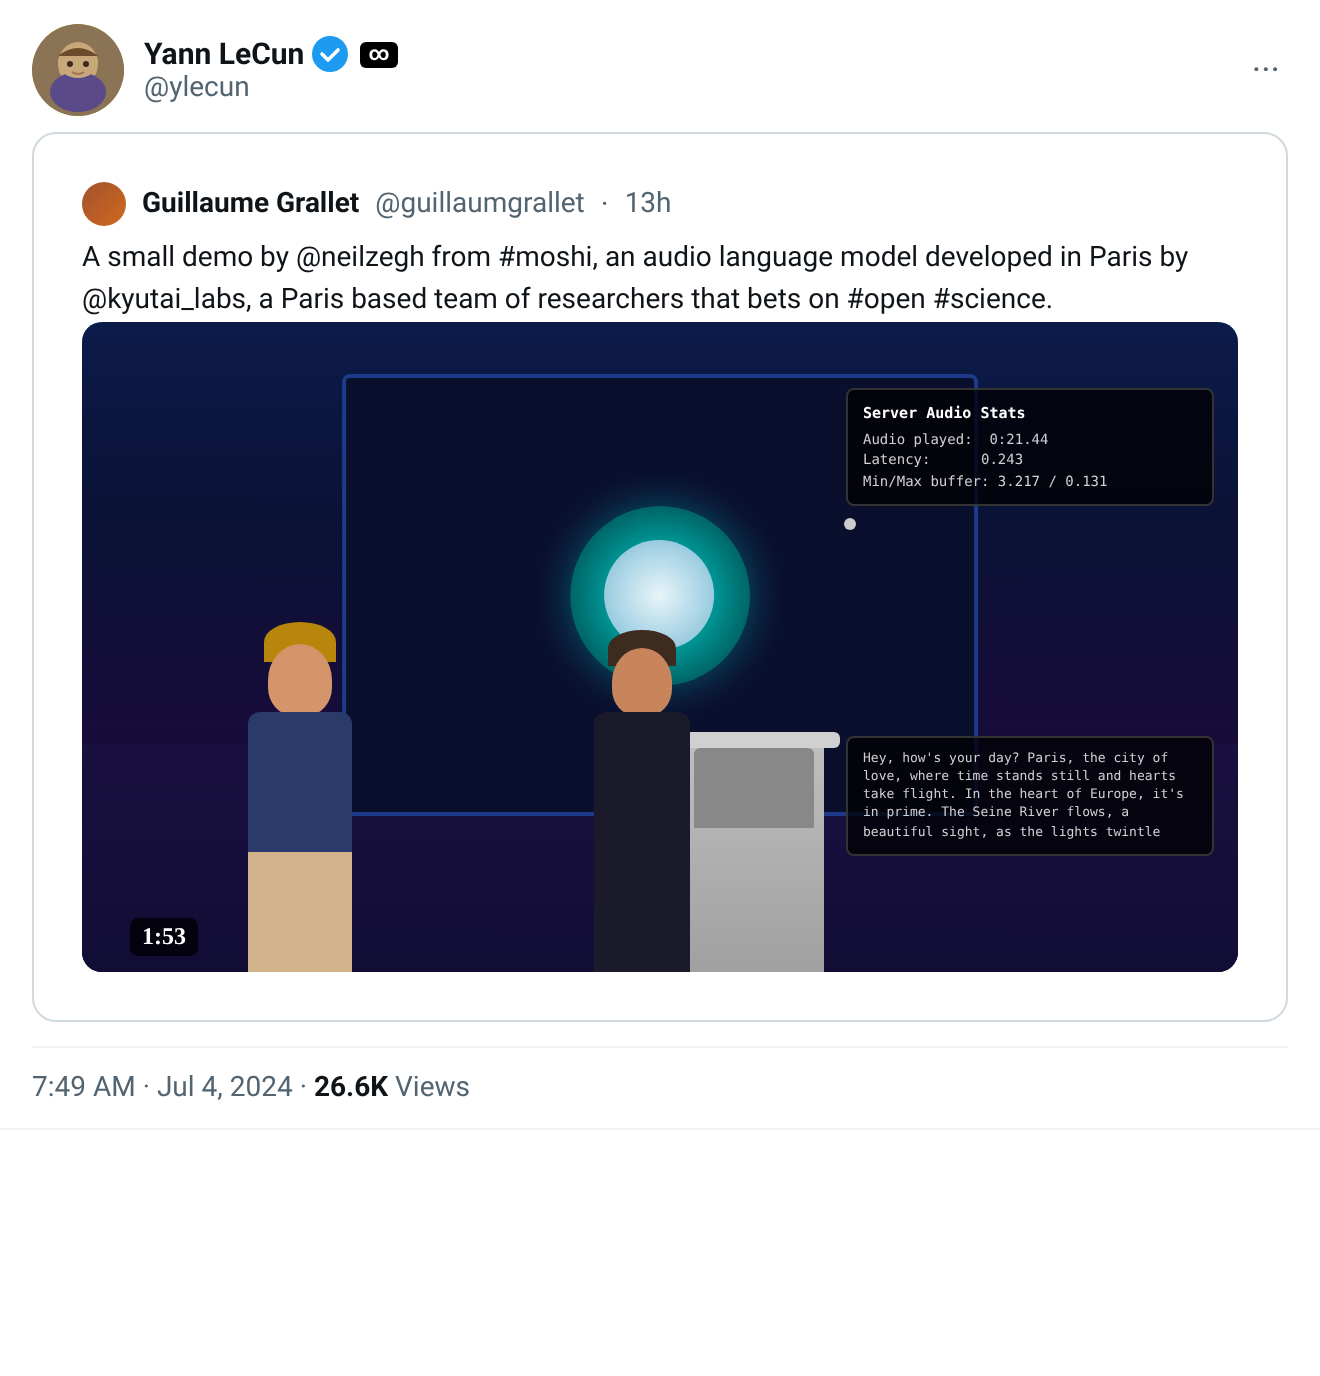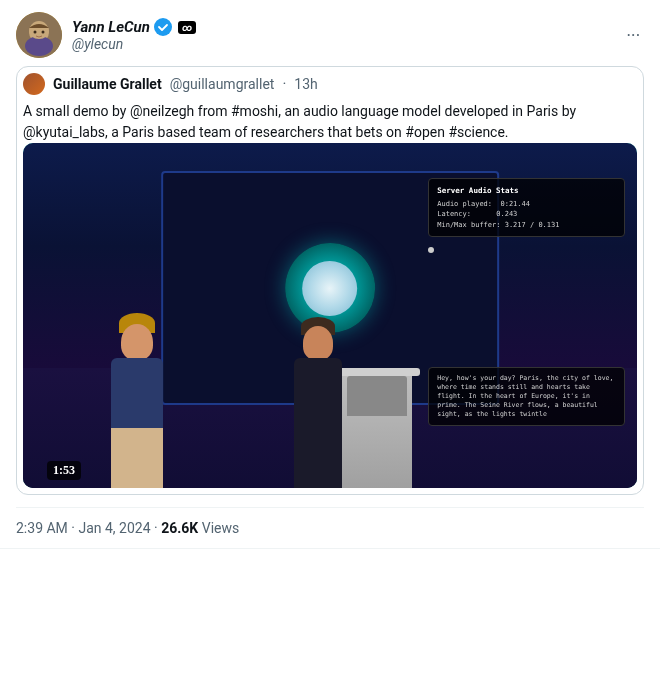--- a/index.html
+++ b/index.html
@@ -16,21 +16,20 @@
       padding: 12px 16px;
       border-bottom: 1px solid #eff3f4;
     }
 
     
     .tweet-header {
       display: flex;
       align-items: center;
       justify-content: space-between;
       margin-bottom: 8px;
-      font-style: italic;
     }
     .tweet-header-left {
       display: flex;
       align-items: center;
       gap: 10px;
     }
     .avatar {
       width: 46px;
       height: 46px;
       border-radius: 50%;
@@ -96,21 +95,21 @@
     }
     .tweet-text a {
       color: #1d9bf0;
       text-decoration: none;
     }
 
     
     .quote-tweet {
       border: 1px solid #cfd9de;
       border-radius: 12px;
-      padding: 6px;
+      padding: 24px;
       margin-bottom: 12px;
     }
     .quote-header {
       display: flex;
       align-items: center;
       gap: 8px;
       margin-bottom: 6px;
     }
     .quote-avatar {
       width: 22px;
@@ -504,22 +503,22 @@
 
         <div class="cursor-dot"></div>
 
         <div class="video-timestamp">1:53</div>
       </div>
     </div>
   </div>
 
   <div class="tweet-footer">
     <div class="tweet-meta-time">
-      <span>2:39 AM</span>
+      <span>7:49 AM</span>
       <span> · </span>
-      <span>Jan 4, 2024</span>
+      <span>Jul 4, 2024</span>
       <span> · </span>
       <span class="views-text">26.6K</span>
       <span>Views</span>
     </div>
   </div>
 
 </div>
 
 </body></html>

